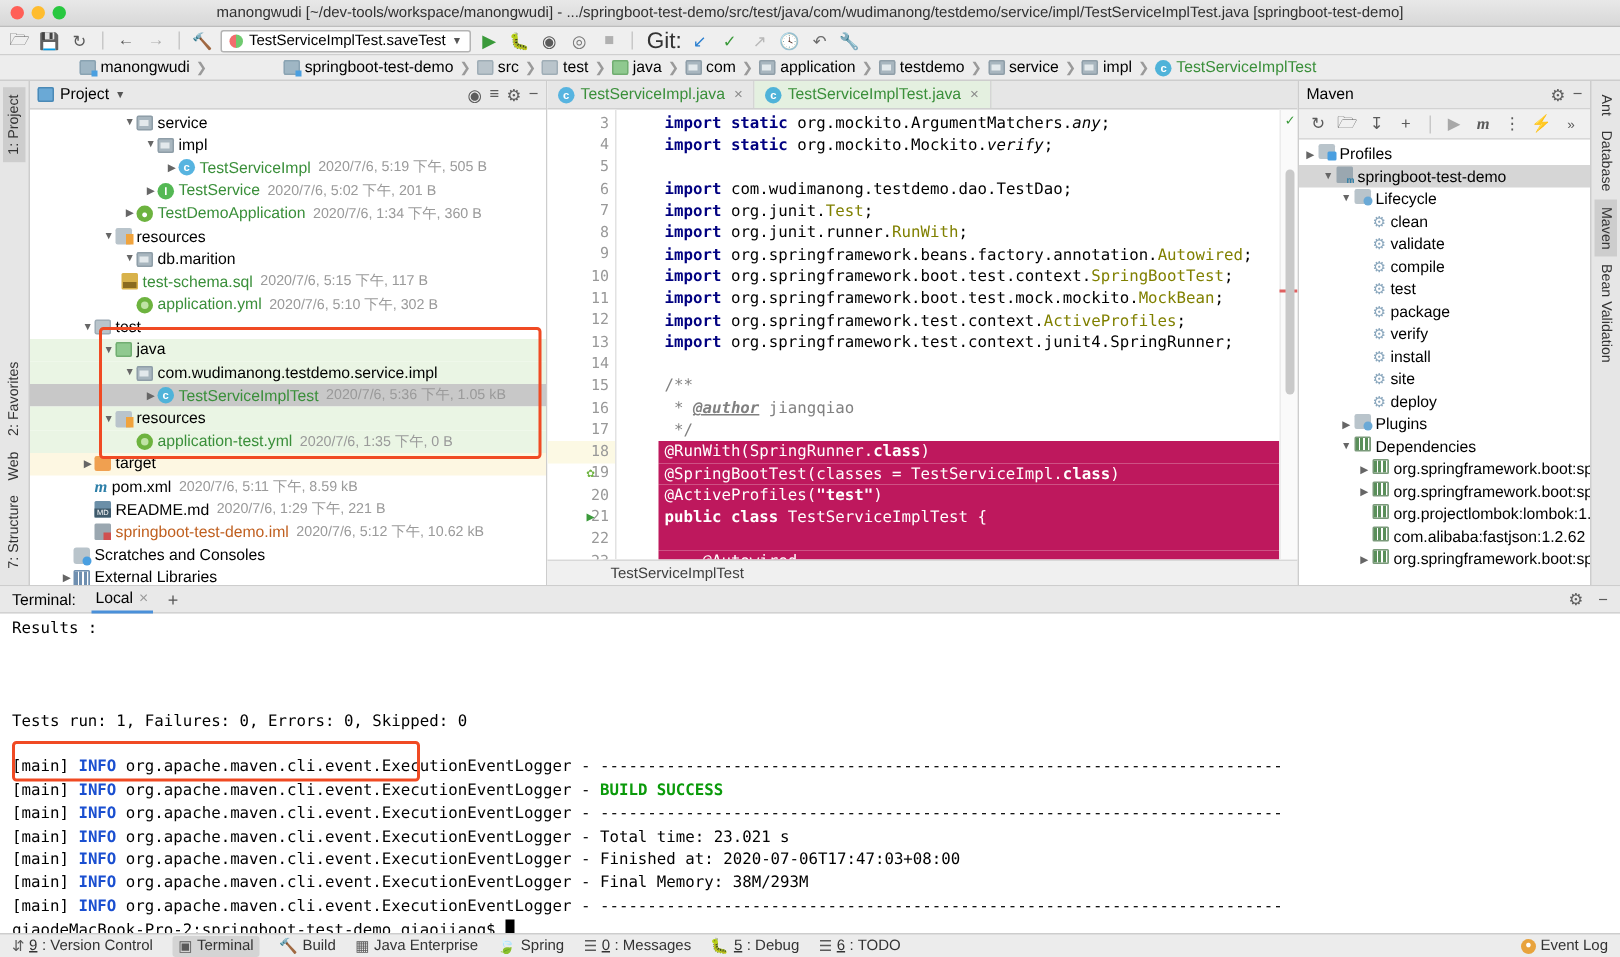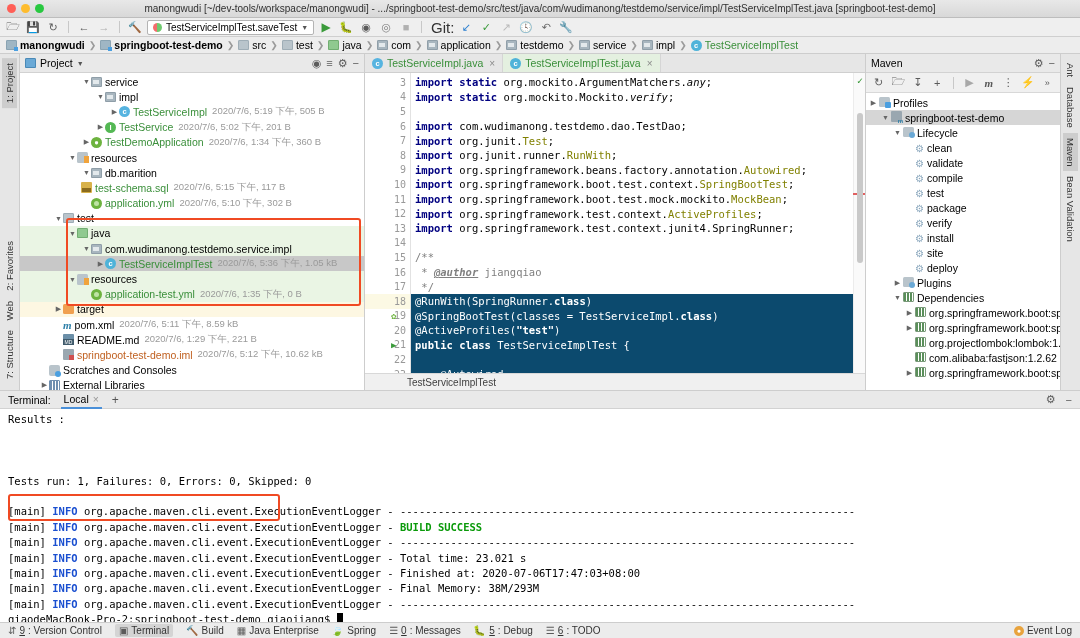--- a/index.html
+++ b/index.html
@@ -44,21 +44,21 @@
              background: linear-gradient(90deg,#f26d6d 50%,#6fc96f 50%); }
   .git-label { font-size: 15px; color: #333; margin-left: 2px; }
 
   
   .breadcrumb {
     height: 17px; background: #ededed; border-bottom: 1px solid #cdcdcd;
     display: flex; align-items: center; gap: 3px; padding: 0 6px; font-size: 10.5px;
     flex: 0 0 17px; overflow: hidden; white-space: nowrap;
   }
   .bc-item { display: flex; align-items: center; gap: 3px; }
-  .bc-item.bold { font-weight: bold; }
+  .bc-item.bold { font-weight: normal; margin-left: 47px; }
   .bc-sep { color: #9a9a9a; font-size: 9px; margin: 0 1px; }
   .fico { width: 11px; height: 10px; border-radius: 1.5px; display: inline-block; }
   .fico.mod { background: #9fb6c4; box-shadow: inset 0 0 0 1px #8aa3b2; position: relative; }
   .fico.mod::after { content:""; position:absolute; right:-1px; bottom:-1px; width:4px; height:4px; background:#4a9fe0; }
   .fico.dir { background: #b9c4cb; box-shadow: inset 0 0 0 1px #9fadb6; }
   .fico.src { background: #8fc98f; box-shadow: inset 0 0 0 1px #71ad71; }
   .fico.pkg { background: #a8b6bf; box-shadow: inset 0 0 0 1px #8f9ea8; position: relative; }
   .fico.pkg::after{content:"";position:absolute;left:2px;top:3px;width:6px;height:4px;background:#e3e9ec;}
   .cls-ico {
     width: 11px; height: 11px; border-radius: 50%; background: #57b4e0; color: #fff;
@@ -135,22 +135,22 @@
   .etab .x { color: #8a8a8a; font-size: 10px; margin-left: 2px; }
   .code-area { flex: 1 1 auto; display: flex; position: relative; overflow: hidden;
                font-family: "DejaVu Sans Mono", monospace; font-size: 10.5px; }
   .gutter { width: 46px; background: #fff; border-right: 1px solid #e2e2e2; flex: 0 0 46px;
             padding-top: 2px; }
   .gline { height: 14.6px; display: flex; align-items: center; justify-content: flex-end;
            color: #999; font-size: 10px; padding-right: 4px; position: relative; }
   .gline .mk { position: absolute; left: 26px; font-size: 9px; }
   .gline.cur { background: #fcf9e4; }
   .code { flex: 1 1 auto; padding-top: 2px; position: relative; overflow: hidden; }
-  .cline { height: 14.6px; display: flex; align-items: center; white-space: pre; padding-left: 4px; }
-  .cline.hl { background: #0c4a6e; color: #fff; }
+  .cline { height: 14.6px; display: flex; align-items: center; white-space: pre; padding-left: 4px; margin-left: 28px; }
+  .cline.hl { background: #be185d; color: #fff; }
   .kw { color: #000080; font-weight: bold; }
   .ann { color: #808000; }
   .str { color: #008000; font-weight: bold; }
   .doc { color: #808080; }
   .docTag { color: #808080; font-weight: bold; text-decoration: underline; font-style: italic; }
   .ital { font-style: italic; }
   .hl .ann, .hl .kw, .hl .str, .hl .fld { color: #fff; }
   .hl .kw { font-weight: bold; }
   .hl .str { font-weight: bold; }
   .editor-foot { height: 17px; background: #f0f0f0; border-top: 1px solid #d8d8d8;

